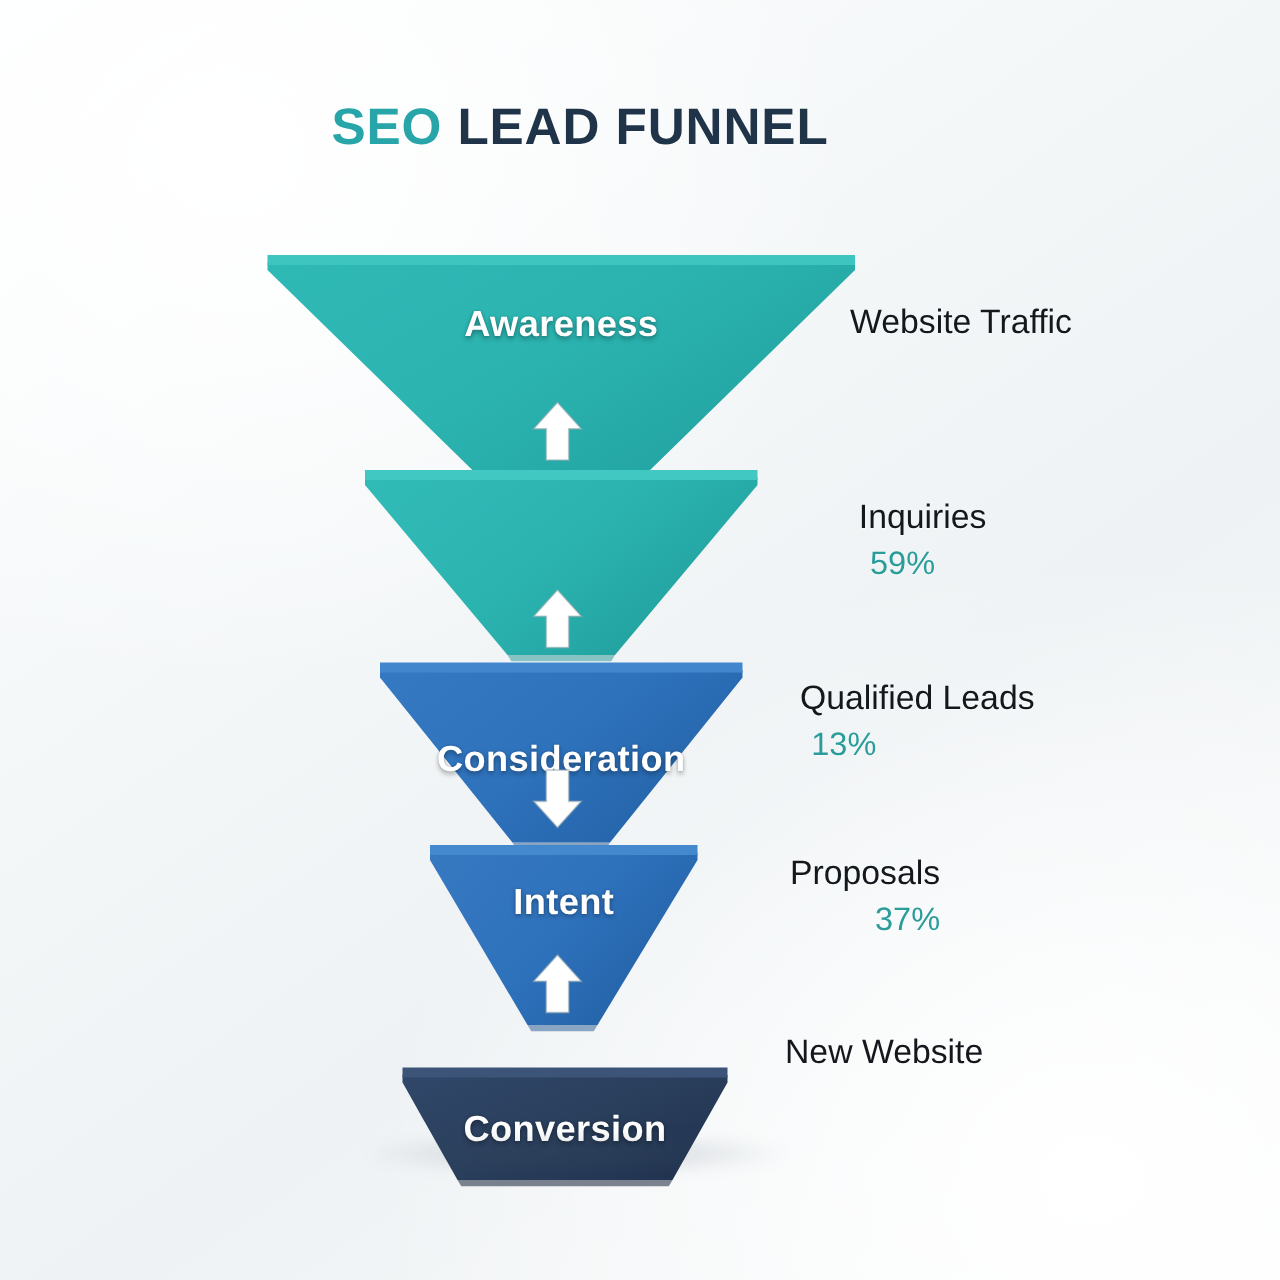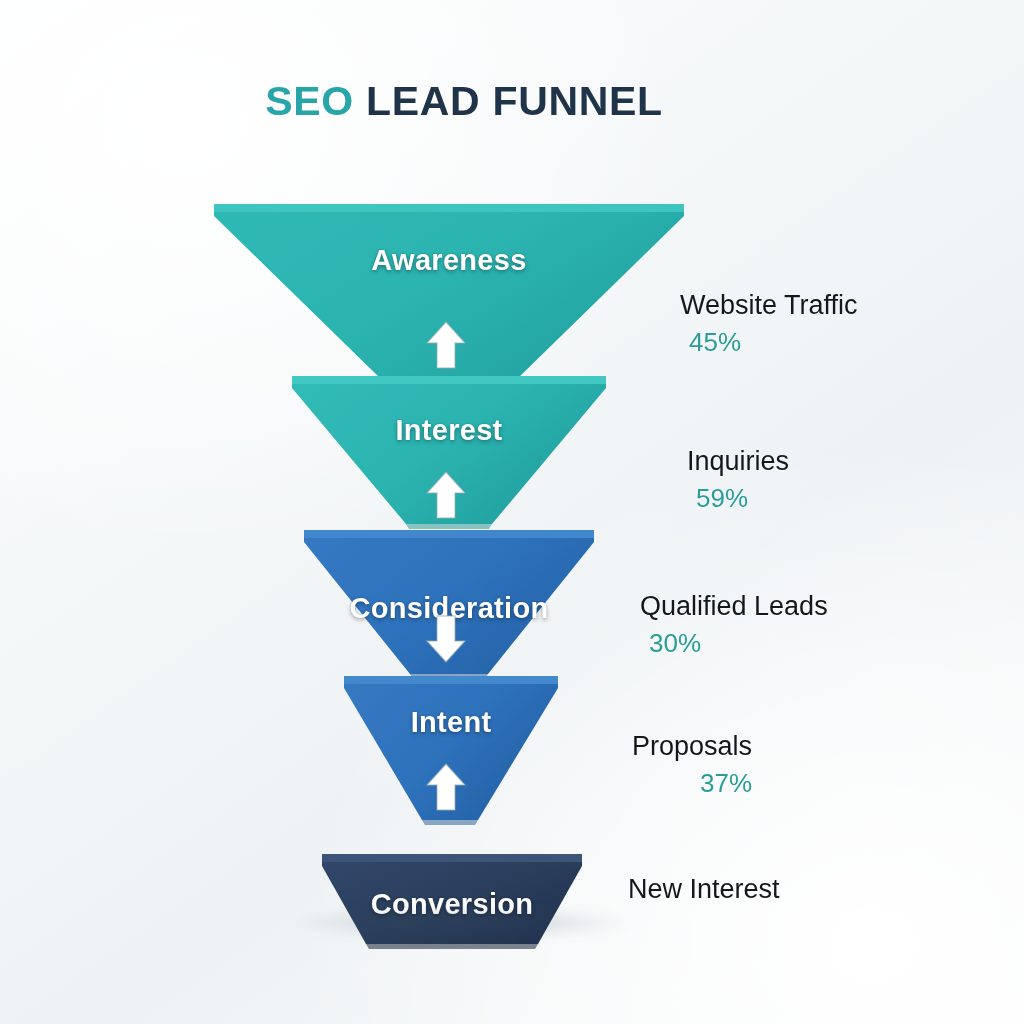--- a/index.html
+++ b/index.html
@@ -87,21 +87,20 @@
   
   .callout {
     position: absolute;
     white-space: nowrap;
   }
   .callout-name {
     font-size: 27px;
     color: #14181c;
     line-height: 1.05;
     text-shadow: 0 1px 1px rgba(255,255,255,0.7);
-    margin-top: 48px;
   }
   .callout-pct {
     font-size: 26px;
     line-height: 1.25;
     margin-top: 7px;
     margin-left: 9px;
     text-shadow: 0 1px 1px rgba(255,255,255,0.7);
   }
 
   
@@ -157,21 +156,20 @@
           <linearGradient id="g2" x1="0" y1="0" x2="1" y2="0.6">
             <stop offset="0%" stop-color="#31bbb7"></stop>
             <stop offset="55%" stop-color="#2bb3b0"></stop>
             <stop offset="100%" stop-color="#21a09e"></stop>
           </linearGradient>
         </defs>
         <polygon points="6,14 320,14 320,20 206,156 120,156 6,20" fill="url(#g2)"></polygon>
         <polygon points="6,8 320,8 320,16 6,16" fill="#42c8c3"></polygon>
         <polygon points="120,156 206,156 203,161 123,161" fill="#1d918f" opacity="0.5"></polygon>
       </svg>
-      <div class="seg-label" style="top:46px;">Interest</div>
     </div>
 
     <div class="arrow" style="left:424px; top:468px;">
       <svg width="44" height="54" viewBox="0 0 44 54">
         <polygon points="22,4 41,25 31,25 31,50 13,50 13,25 3,25" fill="#ffffff" stroke="rgba(150,170,175,0.55)" stroke-width="1.4"></polygon>
       </svg>
     </div>
 
     <div class="seg" style="left:298px; top:522px; width:302px; height:158px;">
       <svg width="302" height="158" viewBox="0 0 302 158">
@@ -232,35 +230,34 @@
       </svg>
       <div class="seg-label" style="top:40px;">Conversion</div>
     </div>
 
   </div>
 
   <div id="ground-shadow"></div>
 
   <div class="callout" style="left:680px; top:243px;">
     <div class="callout-name">Website Traffic</div>
-    <div class="callout-pct" style="color:#2a9d9a;">45%</div>
   </div>
 
   <div class="callout" style="left:687px; top:399px;">
     <div class="callout-name">Inquiries</div>
     <div class="callout-pct" style="color:#2a9d9a;">59%</div>
   </div>
 
   <div class="callout" style="left:640px; top:544px;">
     <div class="callout-name">Qualified Leads</div>
-    <div class="callout-pct" style="color:#2a9d9a;">30%</div>
+    <div class="callout-pct" style="color:#2a9d9a;">13%</div>
   </div>
 
   <div class="callout" style="left:632px; top:684px;">
     <div class="callout-name">Proposals</div>
     <div class="callout-pct" style="color:#2a9d9a;text-align:right;">37%</div>
   </div>
 
   <div class="callout" style="left:628px; top:827px;">
-    <div class="callout-name">New Interest</div>
+    <div class="callout-name">New Website</div>
   </div>
 
 </div>
 
 </body></html>

